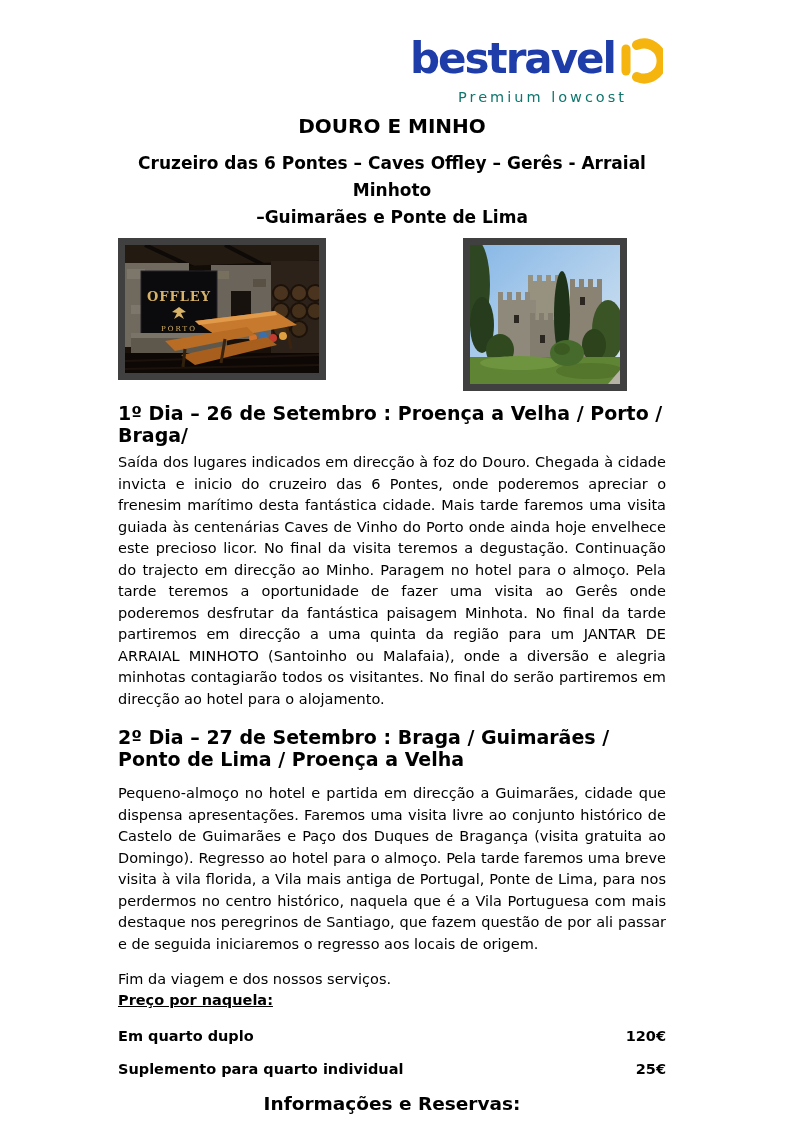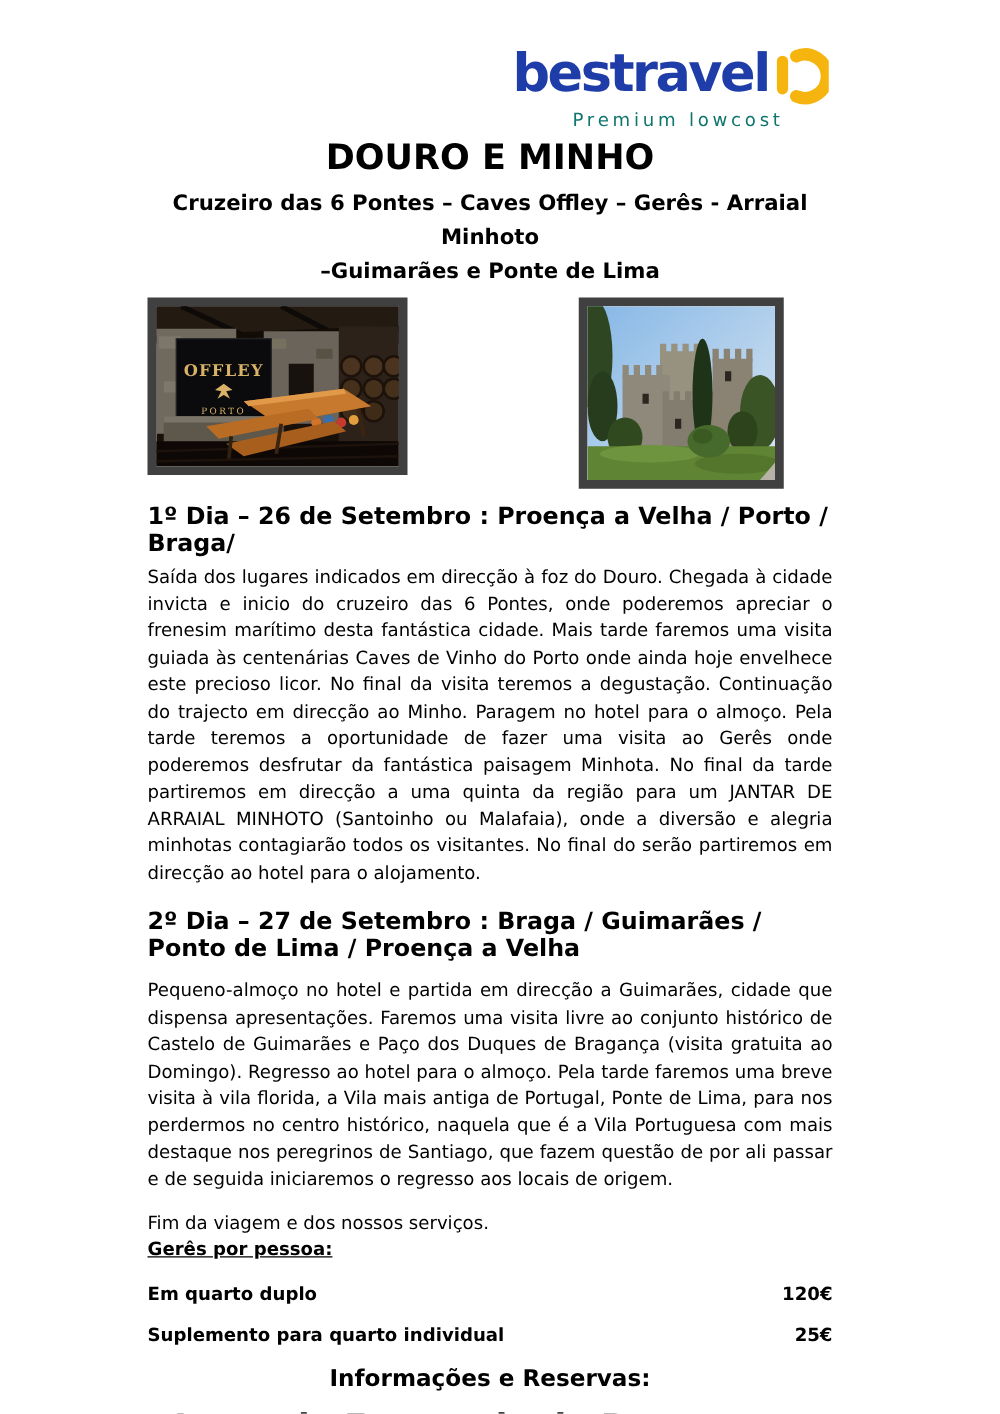--- a/index.html
+++ b/index.html
@@ -9,21 +9,21 @@
     font-family:"DejaVu Sans", sans-serif; overflow:hidden;
   }
   
   .logo { position:absolute; top:30px; left:400px; }
   .logo-row { display:flex; align-items:center; }
   .wordmark { font-size:42px; font-weight:bold; color:#1e3da8; letter-spacing:-2px; line-height:1; }
   .b-icon { margin-left:4px; margin-top:4px; }
   .tagline { font-size:14.5px; color:#0f766e; letter-spacing:3px; margin-top:1px; margin-left:48px; }
   
   .content { padding:0 124px 0 108px; }
-  .title { padding-top:108px; font-size:28px; font-weight:bold; text-align:center; line-height:36px; }
+  .title { padding-top:108px; font-size:20px; font-weight:bold; text-align:center; line-height:36px; }
   .subtitle { margin-top:6px; font-size:17px; font-weight:bold; text-align:center; line-height:27px; }
   
   .photos { margin-top:7px; display:flex; justify-content:space-between; align-items:flex-start; }
   .photo { border:7px solid #404040; line-height:0; }
   .photo-right { margin-right:39px; }
   
   .day-heading { margin-top:11px; font-size:19px; font-weight:bold; line-height:22px; }
   .body-text { margin-top:6px; font-size:14.5px; line-height:21.5px; text-align:justify; }
   .closing { margin-top:14px; font-size:14.5px; line-height:21px; }
   .price-heading { font-size:14.5px; font-weight:bold; text-decoration:underline; line-height:21px; }
@@ -153,21 +153,21 @@
       </div>
     </div>
 
     <div class="day-heading">1º Dia – 26 de Setembro : Proença a Velha / Porto / Braga/</div>
     <div class="body-text">Saída dos lugares indicados em direcção à foz do Douro. Chegada à cidade invicta e inicio do cruzeiro das 6 Pontes, onde poderemos apreciar o frenesim marítimo desta fantástica cidade. Mais tarde faremos uma visita guiada às centenárias Caves de Vinho do Porto onde ainda hoje envelhece este precioso licor. No final da visita teremos a degustação. Continuação do trajecto em direcção ao Minho. Paragem no hotel para o almoço. Pela tarde teremos a oportunidade de fazer uma visita ao Gerês onde poderemos desfrutar da fantástica paisagem Minhota. No final da tarde partiremos em direcção a uma quinta da região para um JANTAR DE ARRAIAL MINHOTO (Santoinho ou Malafaia), onde a diversão e alegria minhotas contagiarão todos os visitantes. No final do serão partiremos em direcção ao hotel para o alojamento.</div>
 
     <div class="day-heading" style="margin-top:16px;">2º Dia – 27 de Setembro :  Braga / Guimarães / Ponto de Lima / Proença a Velha</div>
     <div class="body-text" style="margin-top:13px;">Pequeno-almoço no hotel e partida em direcção a Guimarães, cidade que dispensa apresentações. Faremos uma visita livre ao conjunto histórico de Castelo de Guimarães e Paço dos Duques de Bragança (visita gratuita ao Domingo). Regresso ao hotel para o almoço. Pela tarde faremos uma breve visita à vila florida, a Vila mais antiga de Portugal, Ponte de Lima, para nos perdermos no centro histórico, naquela que é a Vila Portuguesa com mais destaque nos peregrinos de Santiago, que fazem questão de por ali passar e de seguida iniciaremos o regresso aos locais de origem.</div>
 
     <div class="closing">Fim da viagem e dos nossos serviços.</div>
-    <div class="price-heading">Gerês por pessoa:</div>
+    <div class="price-heading">Preço por naquela:</div>
 
     <div class="price-row">
       <span>Em quarto duplo</span>
       <span>120€</span>
     </div>
     <div class="price-row">
       <span>Suplemento para quarto individual</span>
       <span>25€</span>
     </div>
 

